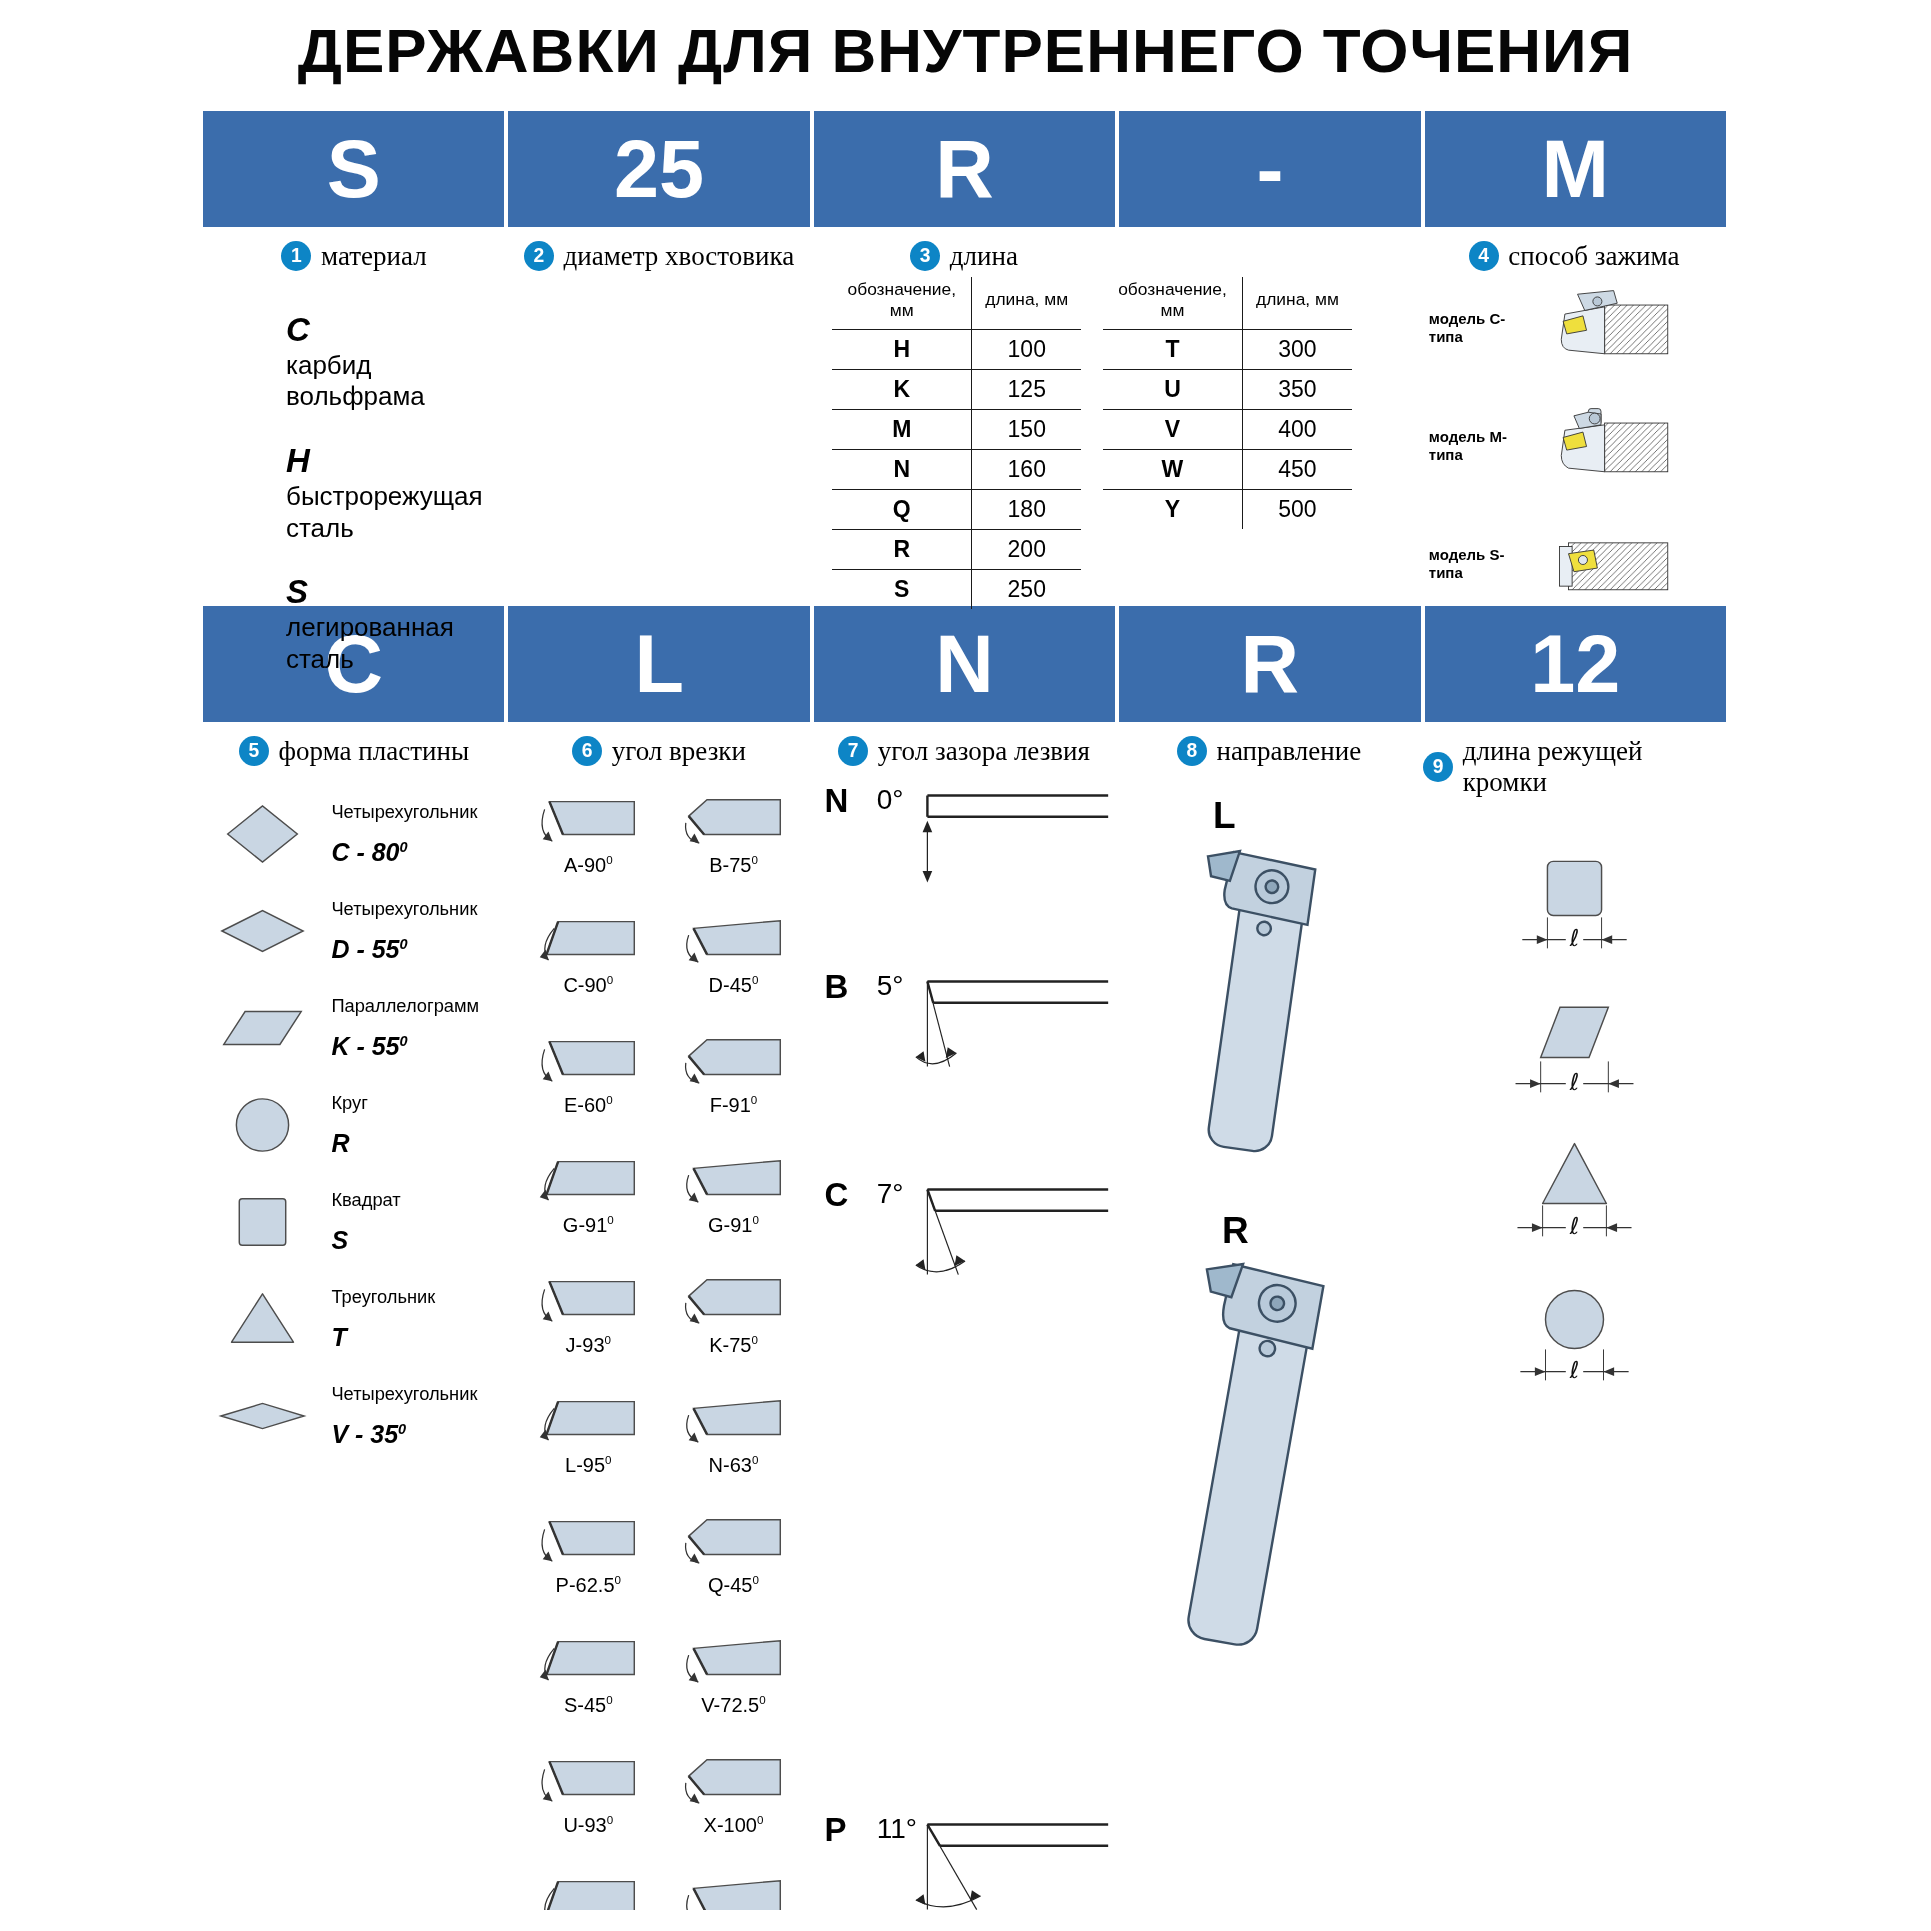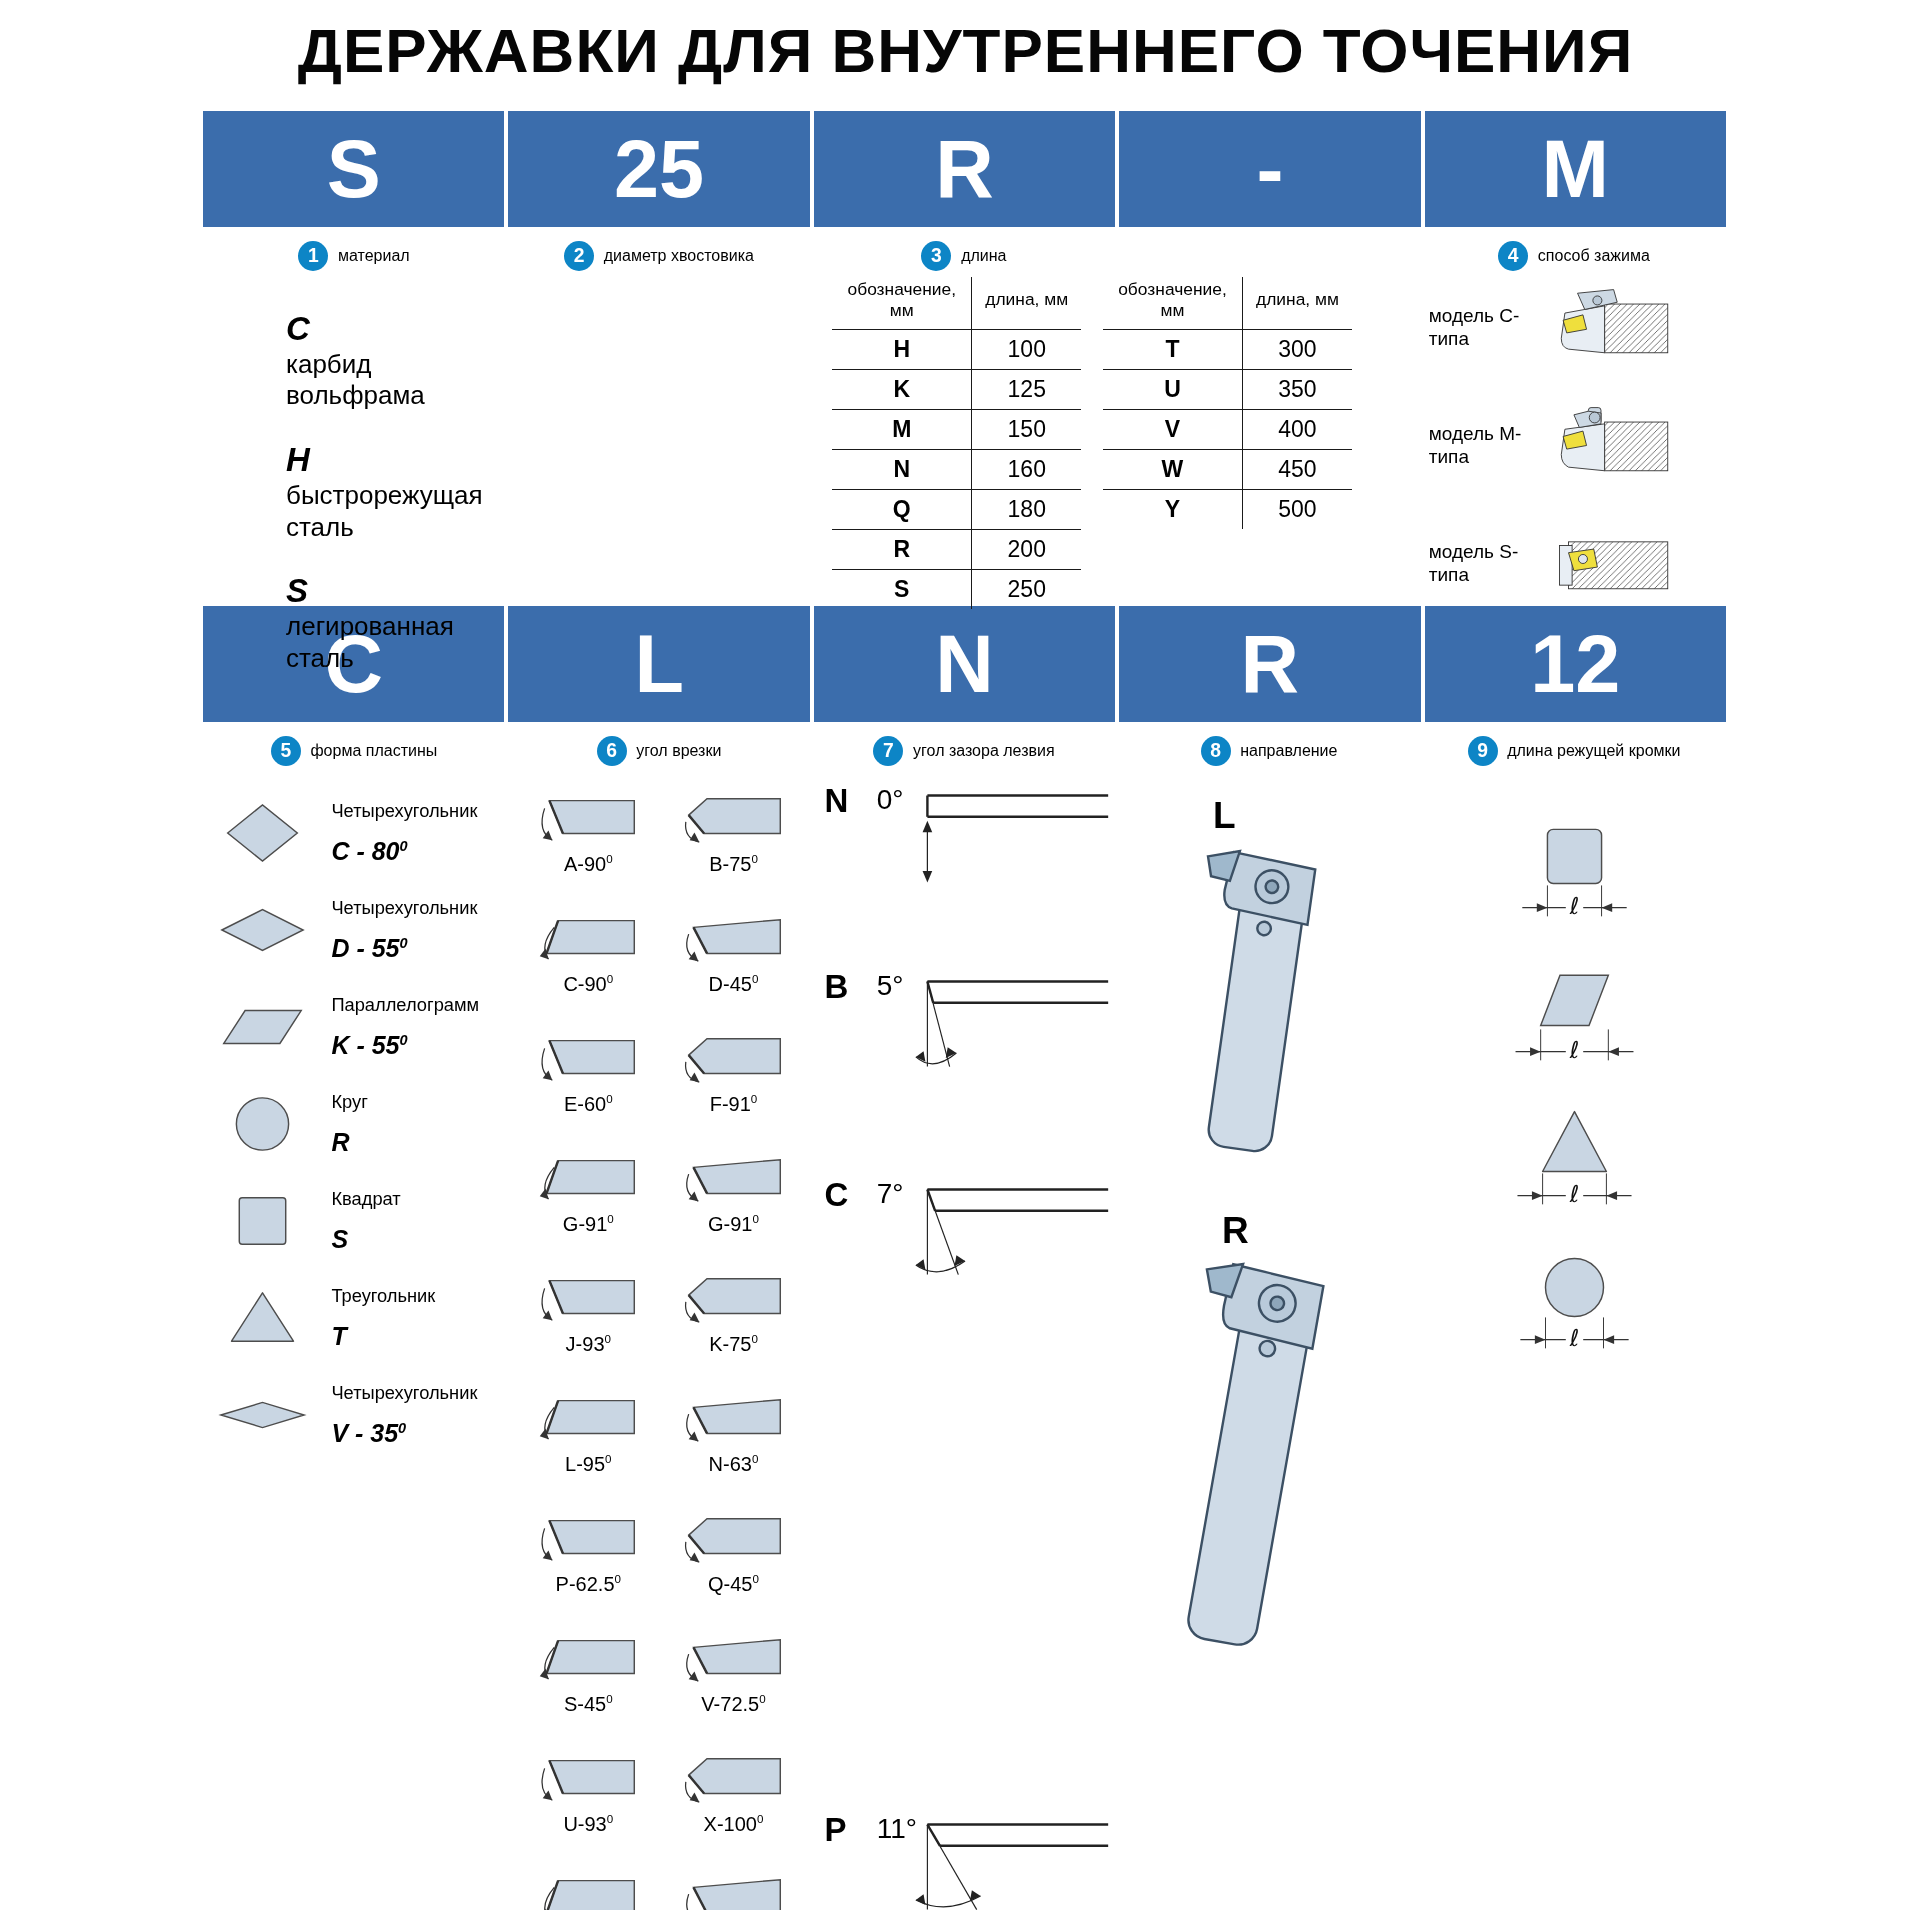--- a/index.html
+++ b/index.html
@@ -6,39 +6,39 @@
   html,body{background:#fff;}
   body{width:1931px;height:1931px;font-family:"Liberation Sans","DejaVu Sans",sans-serif;color:#000;}
   .page{position:relative;width:1931px;height:1910px;overflow:hidden;background:#fff;}
   .title{position:absolute;top:15.4px;left:0;width:100%;text-align:center;font-size:62px;font-weight:800;letter-spacing:1px;color:#060606;}
   .code-row{position:absolute;left:203px;width:1523px;height:116px;display:flex;gap:3.9px;}
   #codeRow1{top:111px}#codeRow2{top:606px}
   .code-cell{flex:1;background:var(--blue,#3b6dac);color:#fff;display:flex;align-items:center;justify-content:center;font-size:81px;font-weight:bold;}
   .sec{position:absolute;}
   .sec-head{display:flex;align-items:center;justify-content:center;gap:9.7px;padding-top:13.5px;}
   .badge{width:30px;height:30px;border-radius:50%;background:var(--badge,#0d85c6);color:#fff;font-size:19.3px;font-weight:bold;display:inline-flex;align-items:center;justify-content:center;flex:0 0 auto;}
-  .sec-label{font-size:16px;}
+  .sec-label{font-size:27px;font-family:Liberation Serif, serif;}
   sup{font-size:58%;vertical-align:super;line-height:0;}
   
   .mat-list{padding:39px 0 0 83px;}
   .mat-item{margin-bottom:29px;}
   .mat-code{font-size:33px;font-weight:bold;font-style:italic;}
   .mat-desc{font-size:26px;line-height:1.22;width:208px;margin-top:1px;}
   
   .len{position:absolute;top:50px;border-collapse:collapse;width:249px;table-layout:fixed;}
   #lenTable1{left:19.3px}#lenTable2{left:290px}
   .len th{font-size:17.4px;font-weight:normal;padding:1.9px 3.9px 7.7px;border-bottom:1.5px solid #1a1a1a;text-align:center;}
   .len td{height:40px;text-align:center;font-size:23px;border-bottom:1.5px solid #1a1a1a;}
   .len tr:last-child td{border-bottom:none;}
   .len th:first-child,.len td:first-child{border-right:1.5px solid #1a1a1a;width:56%;}
   .len td:first-child{font-weight:bold;}
   
   .clamp-list{padding:15.4px 0 0 5.8px;display:flex;flex-direction:column;gap:35px;}
   .clamp-item{display:flex;align-items:center;gap:9.7px;}
-  .clamp-label{font-size:19px;line-height:1.25;width:95px;}
+  .clamp-label{font-size:15px;line-height:1.25;width:95px;font-weight:bold;}
   
   .shape-list{padding:19.3px 0 0 15.4px;}
   .shape-item{display:flex;align-items:center;gap:24px;height:97px;}
   .shape-name{font-size:18.3px;line-height:1.15;max-width:166px;}
   .shape-code{font-size:25px;font-weight:bold;font-style:italic;margin-top:16px;}
   
   .angle-grid{display:grid;grid-template-columns:1fr 1fr;padding:23px 3.9px 0 7.7px;row-gap:33px;}
   .angle-cell{display:flex;flex-direction:column;align-items:center;}
   .angle-label{font-size:20px;margin-top:6px;}
   

